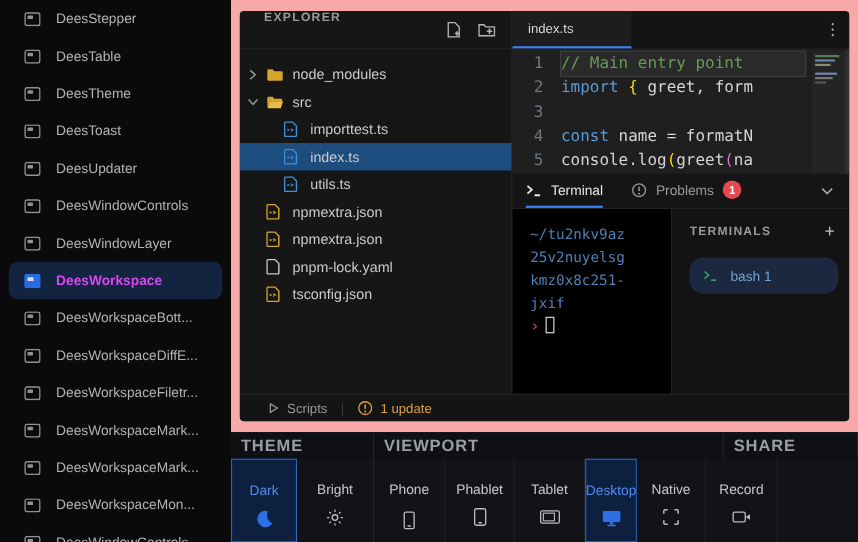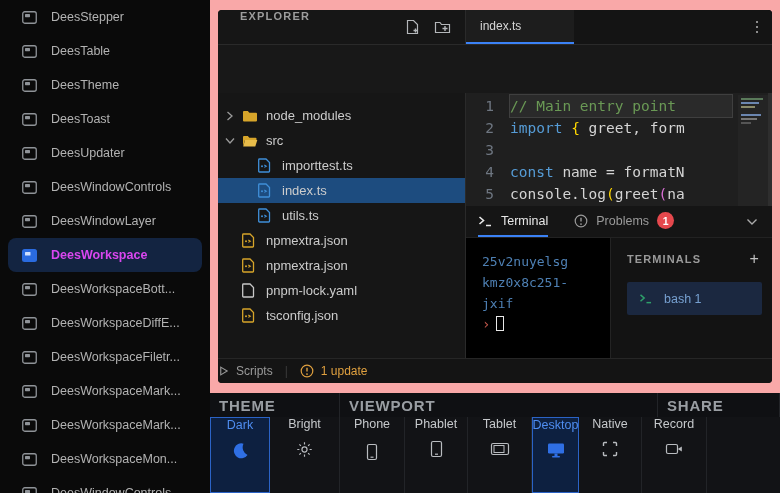--- a/index.html
+++ b/index.html
@@ -32,21 +32,21 @@
   .exp-actions { display:flex; gap:14px; align-items:center; color:#b4b7ba; }
   .icon-btn { display:flex; cursor:pointer; }
   .tabs { flex:1; display:flex; background:#141414; position:relative; }
   .tab { width:108px; background:#1d1d1d; color:#d6d6d6; font-size:12px;
     display:flex; align-items:center; padding-left:14px;
     border-bottom:2px solid var(--accent,#3b82f6); cursor:pointer; }
   .kebab { margin-left:auto; display:flex; flex-direction:column; gap:2.5px;
     justify-content:center; padding:0 14px; cursor:pointer; }
   .kebab i { width:2.5px; height:2.5px; border-radius:50%; background:#b5b5b5; }
 
-  .win-main { flex:1; display:flex; min-height:0;margin-top:48px; }
+  .win-main { flex:1; display:flex; min-height:0; }
   .explorer { width:248px; background:#161616; border-right:1px solid #2a2a2a;
     padding-top:10px; flex-shrink:0; }
   .tree-row { height:25px; display:flex; align-items:center; padding-left:8px;
     font-size:13px; color:#cccccc; cursor:pointer; white-space:nowrap; }
   .tree-row.selected { background:#1d4c7f; }
   .tree-row .chev { width:16px; color:#9a9a9a; display:flex; flex-shrink:0; }
   .tree-row .chev.down svg { transform:rotate(90deg); }
   .tree-row .ficon { width:16px; height:15px; margin-right:8px; display:flex;
     align-items:center; flex-shrink:0; }
   .tree-row.depth1 { padding-left:24px; }
@@ -89,42 +89,42 @@
     line-height:21px; color:var(--termblue,#4e80b4);
     padding:13px 0 0 16px; cursor:text; }
   .term-prompt { color:var(--promptred,#c0564a); font-size:14px; }
   .cursor { display:inline-block; width:8px; height:15px;
     border:1.6px solid #e8e8e8; vertical-align:-2px; margin-left:6px; }
   .terminals { flex:1; border-left:1px solid #232323; padding:12px 10px 0 16px; }
   .terminals-head { display:flex; align-items:center; font-size:11px;
     font-weight:bold; letter-spacing:1.1px; color:#9a9a9a; }
   .plus { margin-left:auto; color:#c0c0c0; font-size:16px; font-weight:normal;
     cursor:pointer; padding-right:2px; }
-  .session { margin-top:14px; height:33px; background:#1b2840; border-radius:2px;
+  .session { margin-top:14px; height:33px; background:#1b2840; border-radius:12px;
     display:flex; align-items:center; gap:11px; padding:0 12px; color:#76a0d0;
     font-size:12.5px; cursor:pointer; }
   .session .ticon { color:#2ea06a; display:flex; }
 
   .statusbar { height:25px; border-top:1px solid #262626; background:#141414;
-    display:flex; align-items:center; padding-left:0; font-size:12px;
+    display:flex; align-items:center; padding-left:25px; font-size:12px;
     color:#9a9a9a; flex-shrink:0; }
   .sb-item { display:flex; align-items:center; gap:7px; cursor:pointer; }
   .sb-sep { color:#3a3a3a; margin:0 12px; }
   .sb-update { color:var(--orange,#dfa03f); }
 
   
   .toolbar { position:absolute; left:210px; top:393px; width:570px; height:100px;
     background:#101114; display:flex; flex-direction:column; overflow:hidden; }
   .tb-head { height:24px; display:flex; flex-shrink:0; background:#0f1013; }
   .tb-head-cell { border-right:1px solid #222428; display:flex;
     align-items:center; padding-left:9px; font-size:15px; font-weight:bold;
     letter-spacing:0.8px; color:#9a9ea3; }
   .tb-btns { flex:1; display:flex; }
   .tb-btn { border-right:1px solid #222428; background:#121316; display:flex;
-    flex-direction:column; align-items:center; gap:9px;
+    flex-direction:column; align-items:center; padding-top:21px; gap:9px;
     color:#c6c9cc; font-size:12.5px; cursor:pointer; }
   .tb-btn .bicon { height:18px; display:flex; align-items:center;
     color:#b9bcc0; }
   .tb-btn.selected { background:#0d2040; border:1px solid #2b63c6;
     color:#4f8df0; }
   .tb-btn.selected .bicon { color:#2f6fe4; }
   .tb-fill { flex:1; background:#121316; }
 </style>
 </head>
 <body>
@@ -452,20 +452,21 @@
           </div>
           <span class="panel-chev">
               <svg width="12" height="8" viewBox="0 0 12 8" fill="none" stroke="currentColor" stroke-width="1.4">
                 <path d="M1.5 1.5 L6 6 L10.5 1.5"></path>
               </svg>
             </span>
         </div>
 
         <div class="panel-body">
           <div class="term" id="term">
+              <div>~/tu2nkv9az</div>
               <div>25v2nuyelsg</div>
               <div>kmz0x8c251-</div>
               <div>jxif</div>
               <div><span class="term-prompt">›</span><span class="cursor"></span></div>
             </div>
           <div class="terminals">
             <div class="terminals-head">
               <span>TERMINALS</span>
               <span class="plus">+</span>
             </div>

